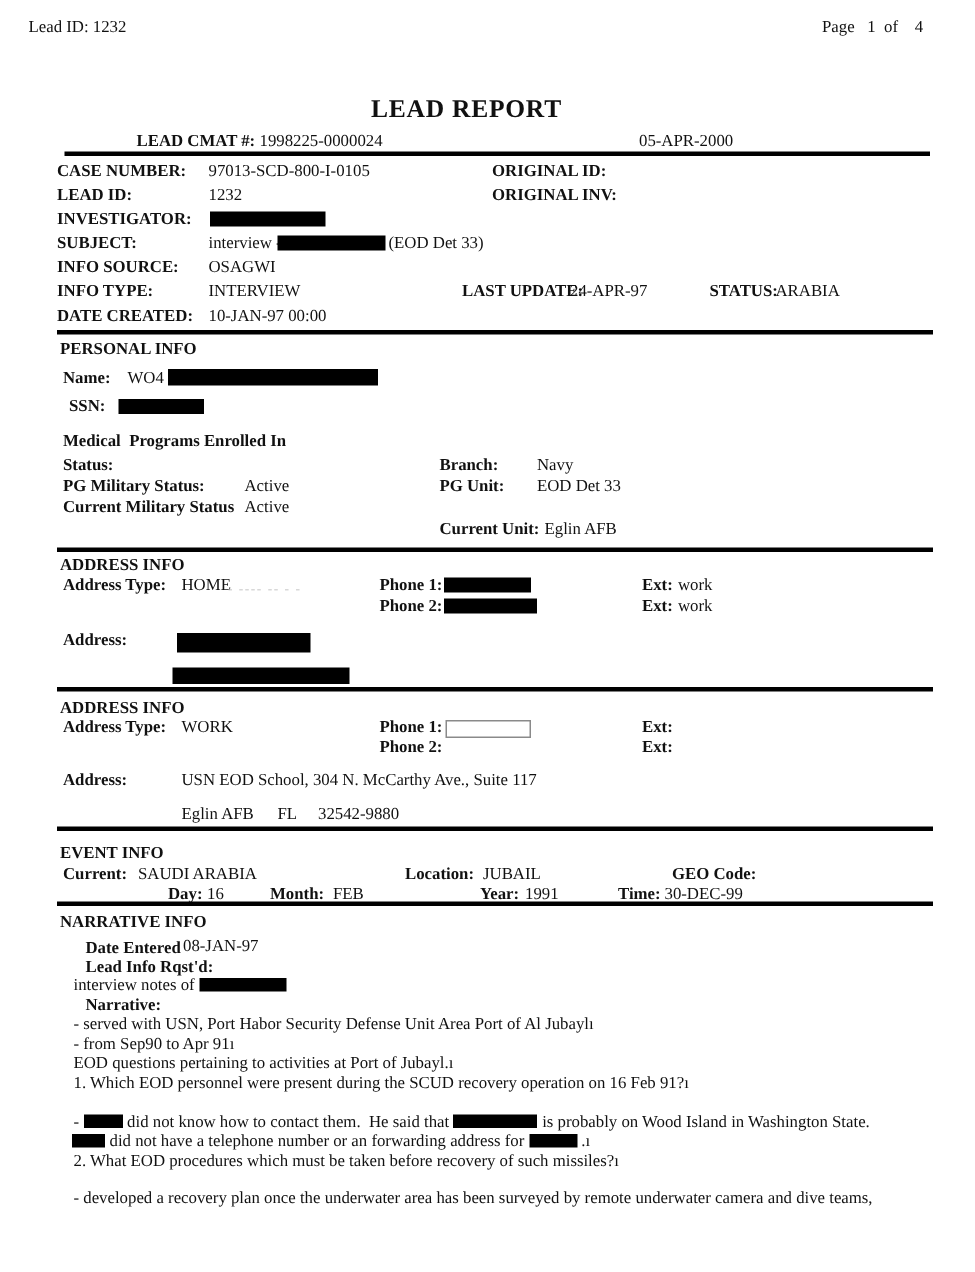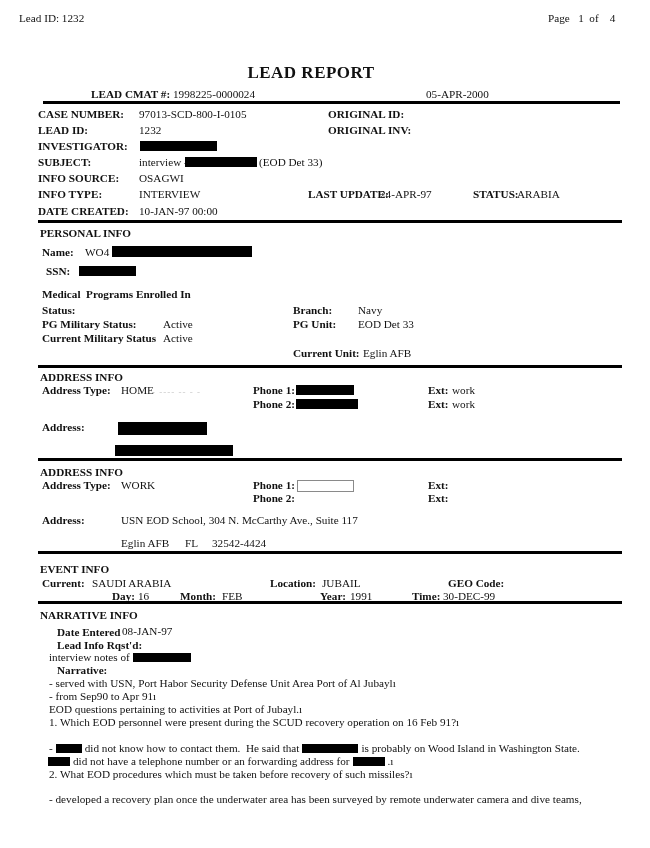--- a/index.html
+++ b/index.html
@@ -111,21 +111,21 @@
   <span class="ab" style="left:121px;top:479px">WORK</span>
   <span class="ab b" style="left:253px;top:479px">Phone 1:</span>
   <div class="whitebox" style="left:297px;top:480px;width:55px;height:10px"></div>
   <span class="ab b" style="left:428px;top:479px">Ext:</span>
   <span class="ab b" style="left:253px;top:492px">Phone 2:</span>
   <span class="ab b" style="left:428px;top:492px">Ext:</span>
   <span class="ab b" style="left:42px;top:514px">Address:</span>
   <span class="ab" style="left:121px;top:514px">USN EOD School, 304 N. McCarthy Ave., Suite 117</span>
   <span class="ab" style="left:121px;top:537px">Eglin AFB</span>
   <span class="ab" style="left:185px;top:537px">FL</span>
-  <span class="ab" style="left:212px;top:537px">32542-4424</span>
+  <span class="ab" style="left:212px;top:537px">32542-9880</span>
 
   <div class="rule" style="left:38px;top:551px;width:584px"></div>
 
   <span class="ab b" style="left:40px;top:563px">EVENT INFO</span>
   <span class="ab b" style="left:42px;top:577px">Current:</span>
   <span class="ab" style="left:92px;top:577px">SAUDI ARABIA</span>
   <span class="ab b" style="left:270px;top:577px">Location:</span>
   <span class="ab" style="left:322px;top:577px">JUBAIL</span>
   <span class="ab b" style="left:448px;top:577px">GEO Code:</span>
   <span class="ab b" style="left:112px;top:590px">Day:</span>

